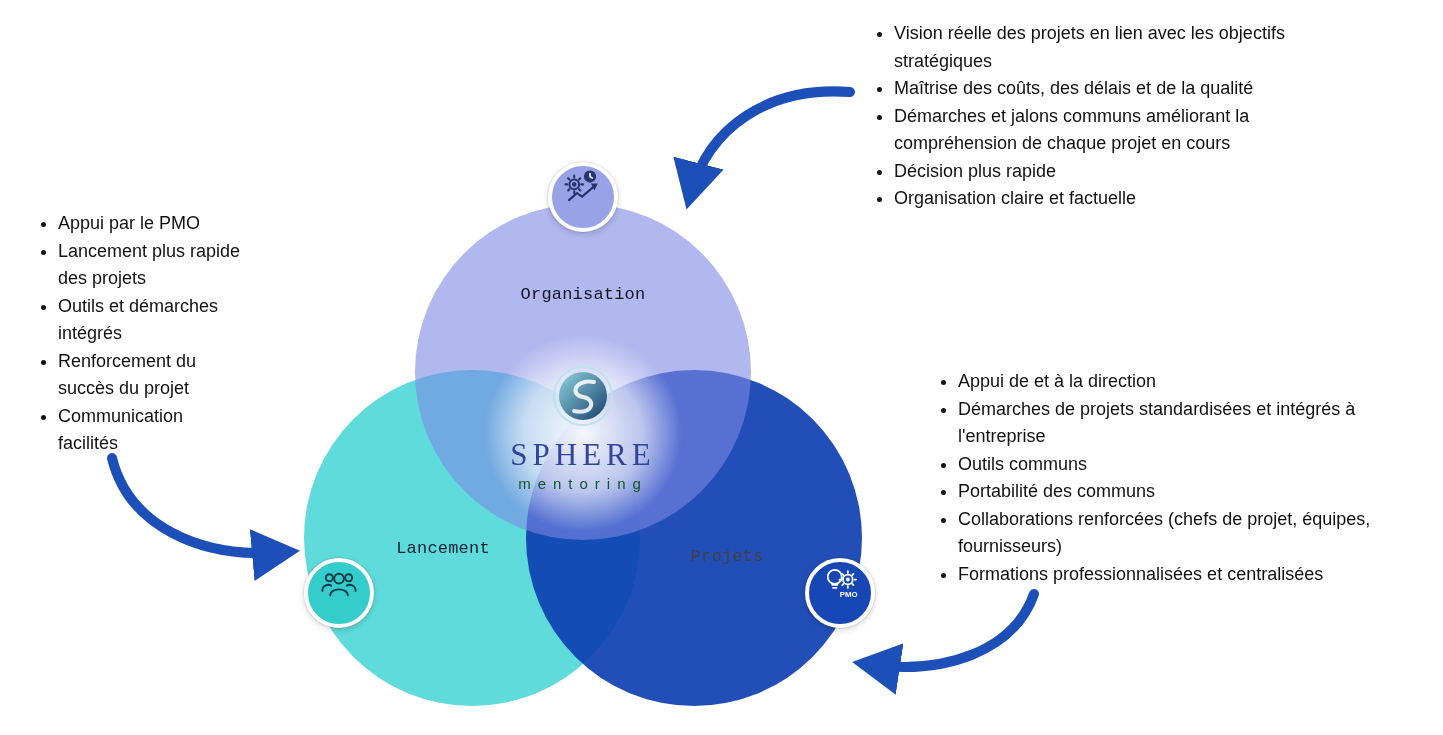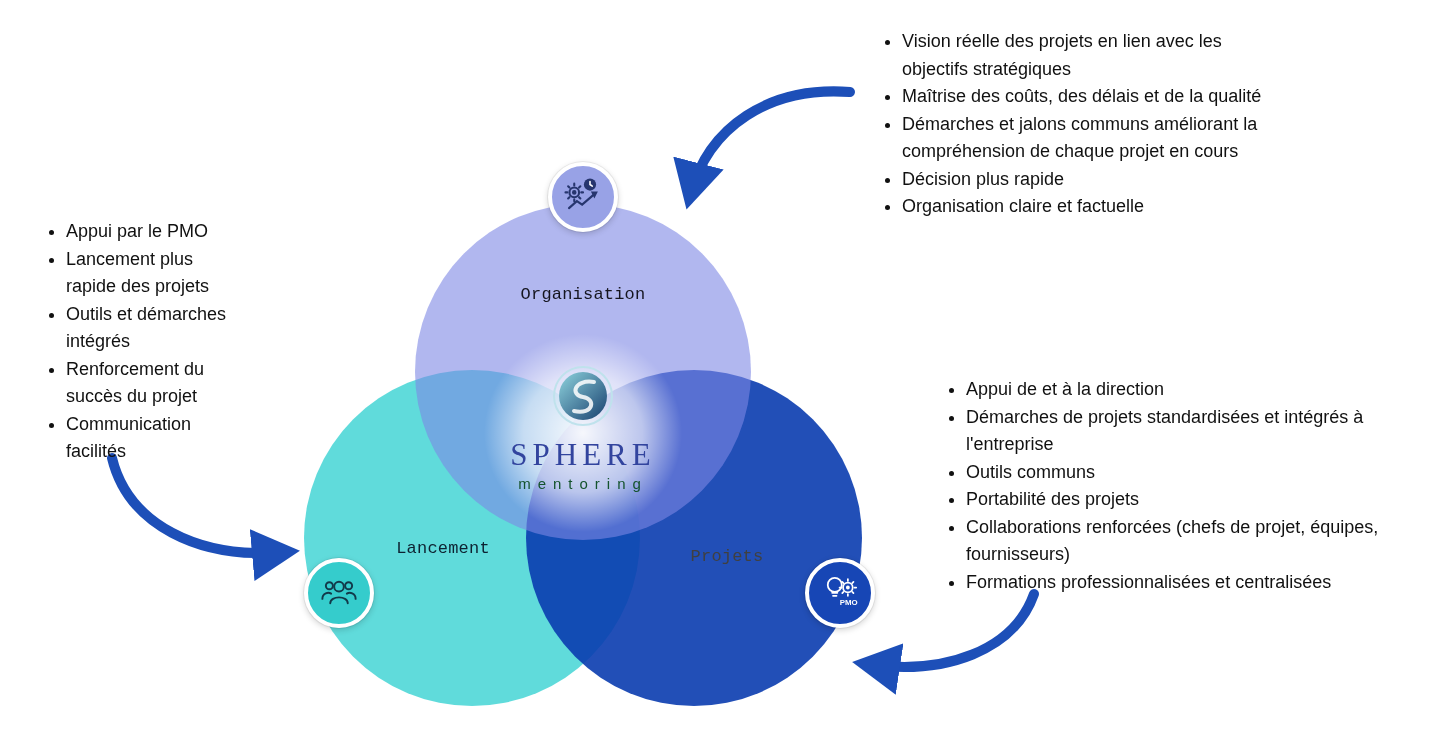--- a/index.html
+++ b/index.html
@@ -42,32 +42,32 @@
   }
   .logo-subtitle {
     position: absolute; left: 0; top: 110px; transform: translateX(-50%);
     font-size: 15px; letter-spacing: 7px; color: #14532d; white-space: nowrap;
   }
 
   
   .badge {
     position: absolute; z-index: 6; width: 62px; height: 62px; border-radius: 50%;
     border: 4px solid #ffffff; box-shadow: 0 0 0 1px rgba(0,0,0,0.06), 0 2px 6px rgba(0,0,0,0.18);
-    display: flex; align-items: center; justify-content: center;
+    display: flex; justify-content: center;
   }
   .badge-organisation { left: 548px; top: 162px; background: #98a2e6; }
   .badge-individus    { left: 304px; top: 558px; background: #35cccc; }
   .badge-projets      { left: 805px; top: 558px; background: #1746b5; }
 
   
   .arrows { position: absolute; inset: 0; z-index: 7; pointer-events: none; }
 
   
   .list { position: absolute; z-index: 8; }
-  .list ul { margin: 12px; padding-left: 24px; list-style: disc; }
+  .list ul { margin: 4px; padding-left: 24px; list-style: disc; }
   .list li { font-size: 18px; line-height: 27.5px; }
   .list-individus    { left: 30px;  top: 206px; width: 220px; }
   .list-organisation { left: 866px; top: 16px;  width: 430px; }
   .list-projets      { left: 930px; top: 364px; width: 496px; }
 </style>
 </head>
 <body>
 
 <div class="circle circle-individus"></div>
 <div class="circle circle-projets"></div>
@@ -171,17 +171,17 @@
       <li>Décision plus rapide</li>
       <li>Organisation claire et factuelle</li>
     </ul>
 </div>
 
 <div class="list list-projets">
   <ul>
       <li>Appui de et à la direction</li>
       <li>Démarches de projets standardisées et intégrés à l'entreprise</li>
       <li>Outils communs</li>
-      <li>Portabilité des projets</li>
+      <li>Portabilité des communs</li>
       <li>Collaborations renforcées (chefs de projet, équipes, fournisseurs)</li>
       <li>Formations professionnalisées et centralisées</li>
     </ul>
 </div>
 
 </body></html>

